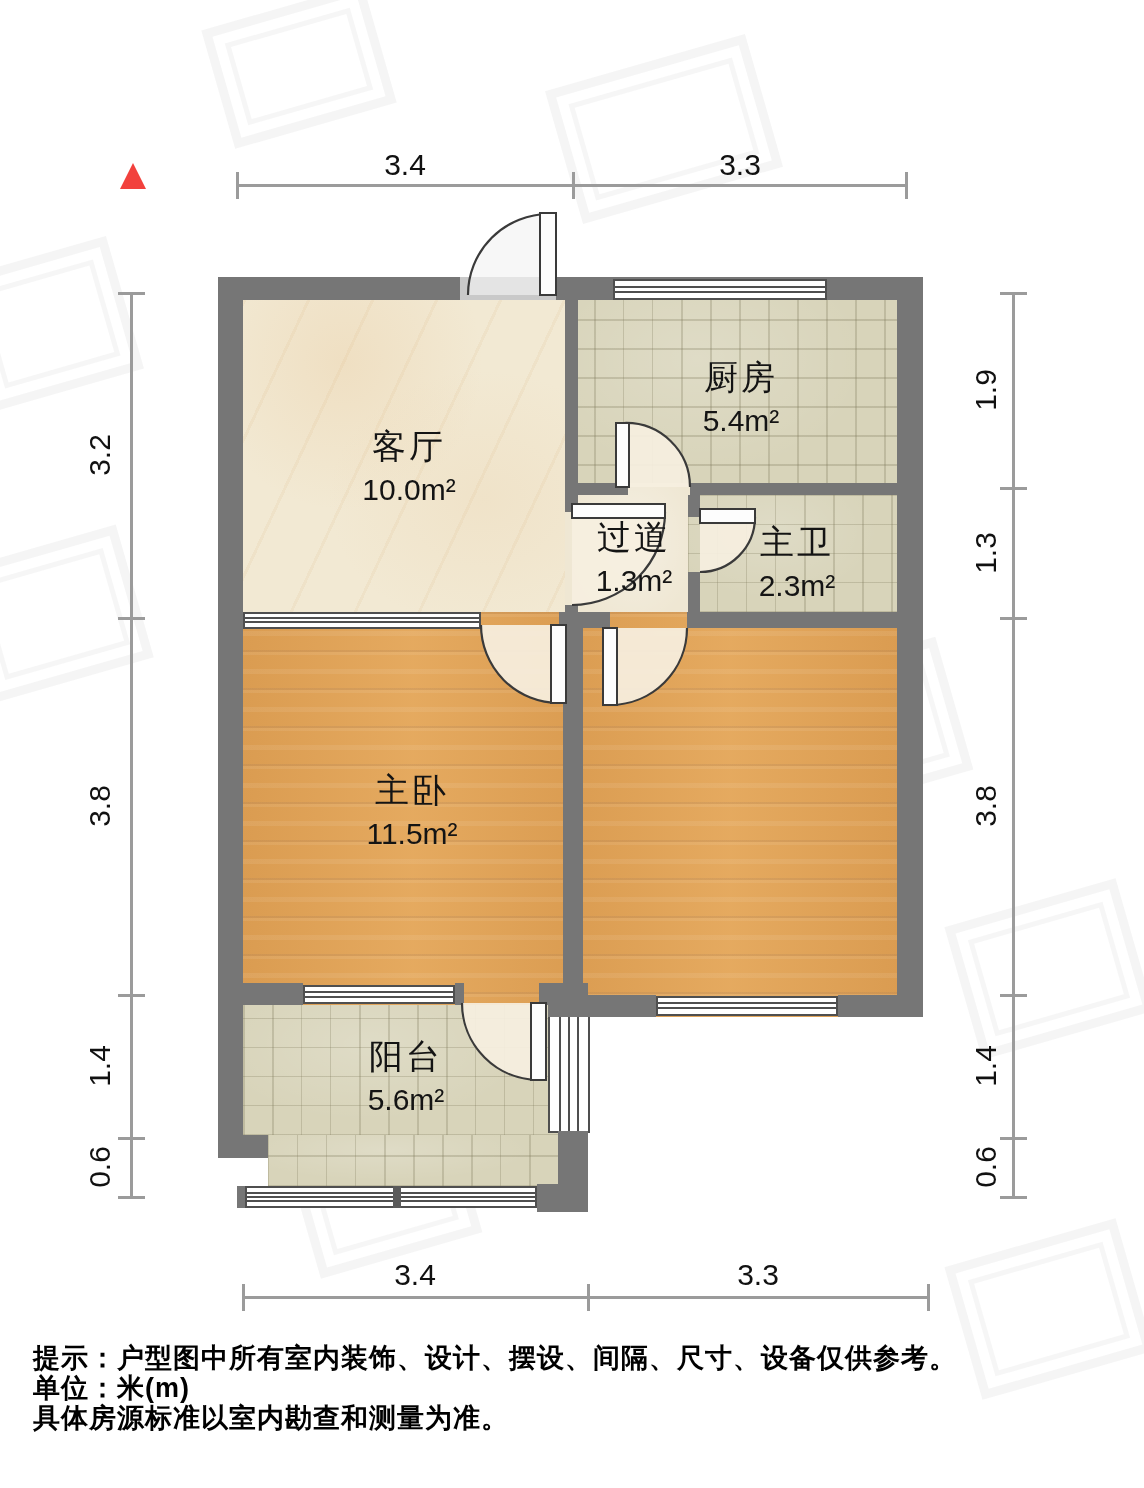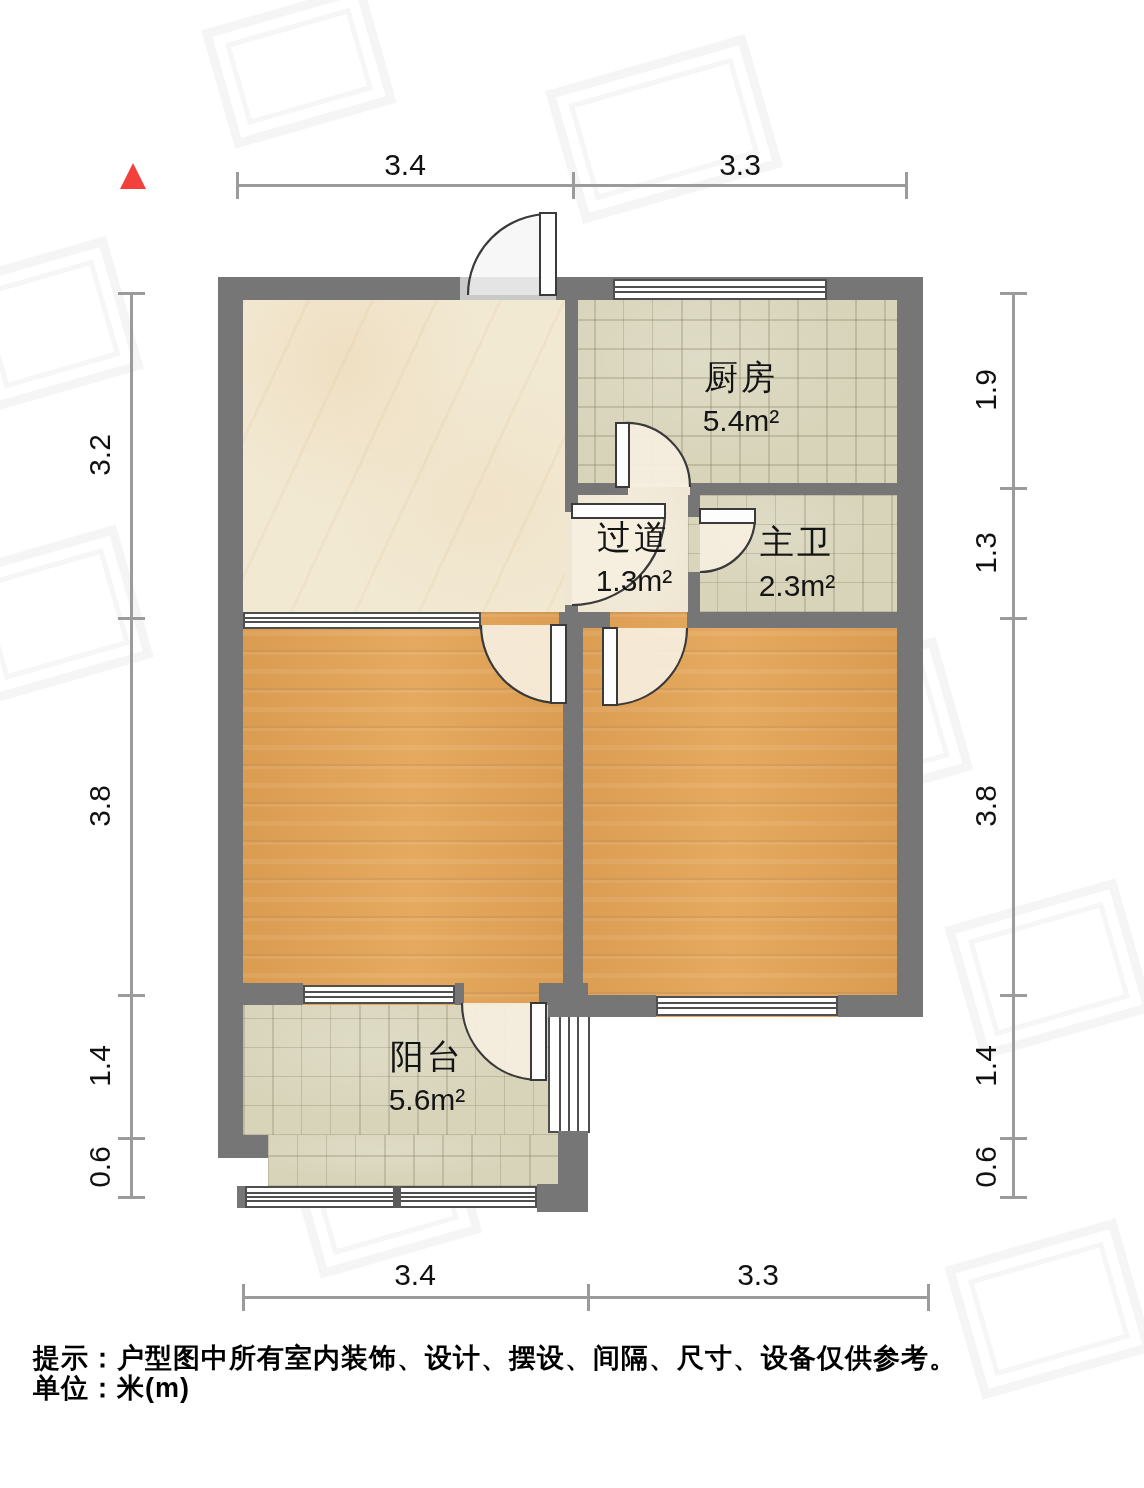--- a/index.html
+++ b/index.html
@@ -187,33 +187,41 @@
       <rect class="leaf" x="603" y="628" width="14" height="77"></rect>
     </g>
 
     <g>
       <path class="sector" d="M539,1003 L539,1080 A77,77 0 0 1 462,1003 Z"></path>
       <path class="arc" d="M539,1080 A77,77 0 0 1 462,1003"></path>
       <rect class="leaf" x="531" y="1003" width="15" height="77"></rect>
     </g>
   </svg>
 
+  <div class="room-label" style="left:409px;top:424px;">
+    <div class="rname">客厅</div>
+    <div class="rarea">10.0m²</div>
+  </div>
   <div class="room-label" style="left:741px;top:355px;">
     <div class="rname">厨房</div>
     <div class="rarea">5.4m²</div>
   </div>
   <div class="room-label" style="left:634px;top:515px;">
     <div class="rname">过道</div>
     <div class="rarea">1.3m²</div>
   </div>
   <div class="room-label" style="left:797px;top:520px;">
     <div class="rname">主卫</div>
     <div class="rarea">2.3m²</div>
   </div>
-  <div class="room-label" style="left:406px;top:1034px;margin-left:21px;">
+  <div class="room-label" style="left:412px;top:768px;">
+    <div class="rname">主卧</div>
+    <div class="rarea">11.5m²</div>
+  </div>
+  <div class="room-label" style="left:406px;top:1034px;">
     <div class="rname">阳台</div>
     <div class="rarea">5.6m²</div>
   </div>
 
   <div class="dl" style="left:237px;top:184px;width:670px;height:3px;"></div>
   <div class="dl" style="left:236px;top:172px;width:3px;height:27px;"></div>
   <div class="dl" style="left:572px;top:172px;width:3px;height:27px;"></div>
   <div class="dl" style="left:905px;top:172px;width:3px;height:27px;"></div>
   <div class="dim" style="left:405px;top:148px;">3.4</div>
   <div class="dim" style="left:740px;top:148px;">3.3</div>
@@ -245,15 +253,16 @@
   <div class="dl" style="left:1000px;top:1196px;width:27px;height:3px;"></div>
   <div class="dim-v" style="left:986px;top:390px;">1.9</div>
   <div class="dim-v" style="left:986px;top:553px;">1.3</div>
   <div class="dim-v" style="left:986px;top:806px;">3.8</div>
   <div class="dim-v" style="left:986px;top:1066px;">1.4</div>
   <div class="dim-v" style="left:986px;top:1167px;">0.6</div>
 
   <div class="notes">
     <div>提示：户型图中所有室内装饰、设计、摆设、间隔、尺寸、设备仅供参考。</div>
     <div>单位：米(m)</div>
+    <div>具体房源标准以室内勘查和测量为准。</div>
   </div>
 
 </div>
 
 </body></html>

